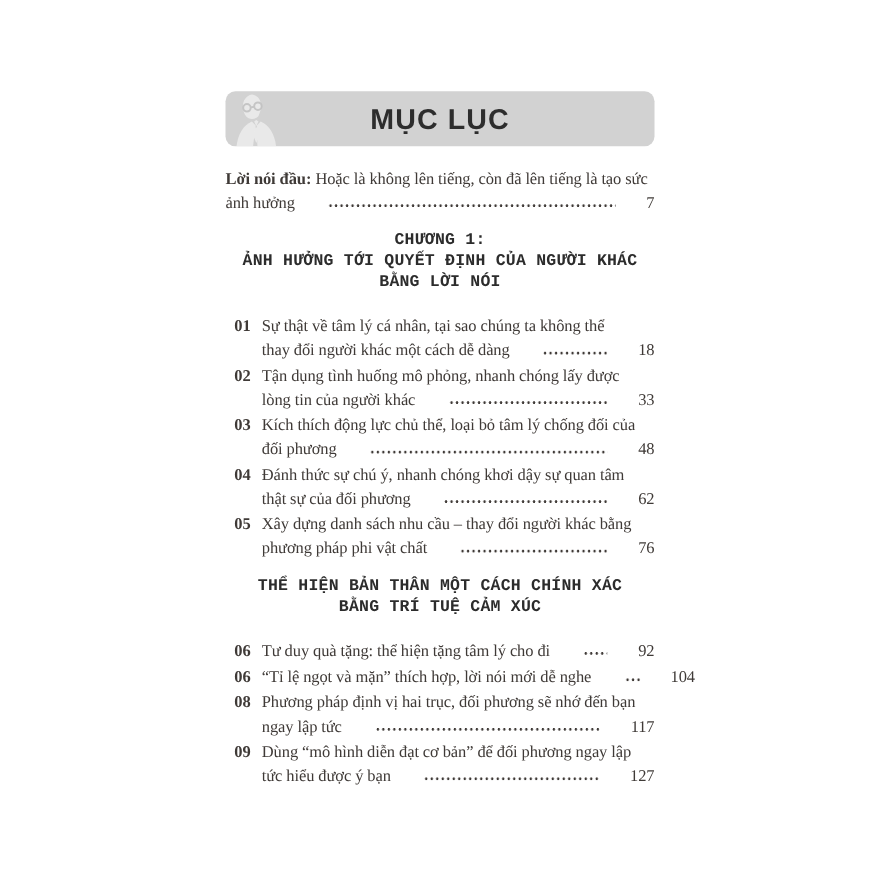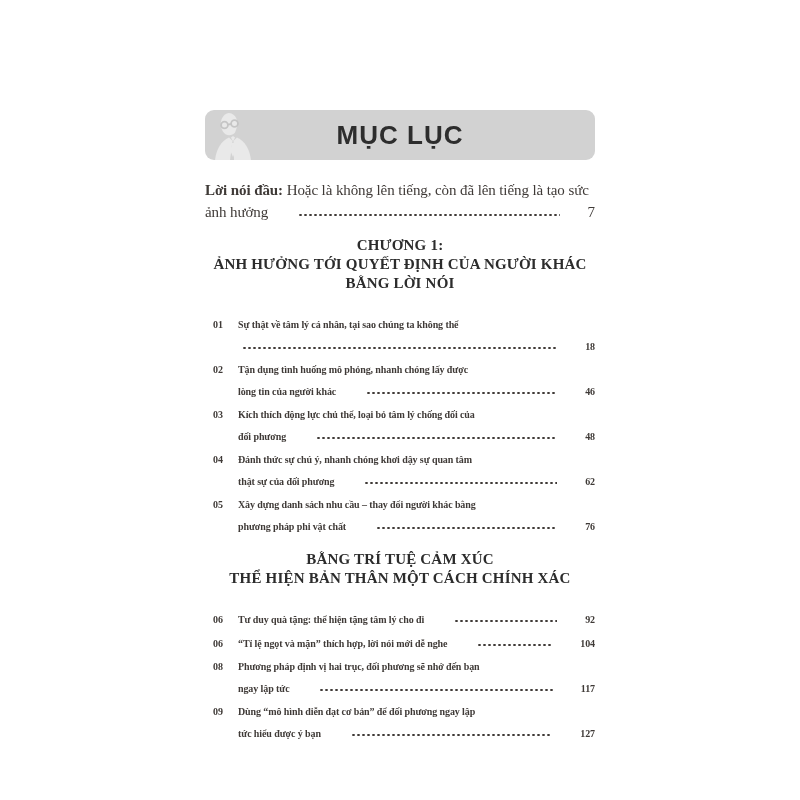--- a/index.html
+++ b/index.html
@@ -4,45 +4,45 @@
 <style>
   :root{
     --bar:#d2d2d2; --hdr:#2d2d2d; --ink:#3f3a37; --bg:#ffffff;
   }
   html,body{margin:0;padding:0;}
   body{
     width:800px;height:800px;background:var(--bg);
     font-family:"Liberation Serif", serif;color:var(--ink);
     overflow:hidden;
   }
-  .content{width:390px;margin:0 auto;padding-top:110px;}
+  .content{width:390px;margin:0 auto;padding-top:83px;}
 
   .toc-header{
     position:relative;height:50px;border-radius:9px;background:var(--bar);
     display:flex;align-items:center;justify-content:center;
   }
   .hdr-icon{position:absolute;left:3px;top:0;bottom:0;display:flex;align-items:center;}
   .hdr-title{
     font-family:"Liberation Sans", sans-serif;font-weight:700;
     font-size:26px;letter-spacing:1px;color:var(--hdr);
   }
 
   .preface{margin-top:19px;font-size:15px;line-height:22px;letter-spacing:-0.1px;}
   .plabel{font-weight:bold;}
   .ptext{margin-left:0.25em;}
 
   .chapter-heading{
     margin:13px 0 21px;text-align:center;
-    font-family:Liberation Serif, serif;font-weight:700;
+    font-family:Liberation Mono, monospace;font-weight:700;
     font-size:15px;line-height:19px;color:#2c2c2c;letter-spacing:0.2px;
   }
 
-  .entry{display:flex;font-size:10px;line-height:21.5px;margin-bottom:2px;letter-spacing:-0.1px;}
+  .entry{display:flex;font-size:15px;line-height:21.5px;margin-bottom:2px;letter-spacing:-0.1px;}
   .num{flex:none;width:33px;padding-left:8px;box-sizing:border-box;font-weight:bold;}
-  .etext{flex:1;min-width:0;font-weight:bold;}
+  .etext{flex:1;min-width:0;}
   .eline{white-space:nowrap;}
   .leader-row{display:flex;align-items:baseline;gap:26px;}
   .lr-text{white-space:nowrap;}
   .dots{
     flex:1 1 20px;min-width:14px;height:5px;margin:0 2px 0 4px;
     background-image:radial-gradient(circle, var(--ink) 1px, rgba(0,0,0,0) 1.4px);
     background-size:5px 4px;background-repeat:repeat-x;background-position:0 100%;
   }
   .pg{white-space:nowrap;}
 </style>
@@ -87,33 +87,34 @@
         <div class="chapter-heading">
           <div>CHƯƠNG 1:</div>
           <div>ẢNH HƯỞNG TỚI QUYẾT ĐỊNH CỦA NGƯỜI KHÁC</div>
           <div>BẰNG LỜI NÓI</div>
         </div>
         <div class="entry">
           <span class="num">01</span>
           <div class="etext">
             <div class="eline">Sự thật về tâm lý cá nhân, tại sao chúng ta không thể</div>
             <div class="leader-row">
+              <span class="lr-text">thay đổi người khác một cách dễ dàng</span>
               <span class="dots"></span>
               <span class="pg">18</span>
             </div>
           </div>
         </div>
         <div class="entry">
           <span class="num">02</span>
           <div class="etext">
             <div class="eline">Tận dụng tình huống mô phỏng, nhanh chóng lấy được</div>
             <div class="leader-row">
               <span class="lr-text">lòng tin của người khác</span>
               <span class="dots"></span>
-              <span class="pg">46</span>
+              <span class="pg">33</span>
             </div>
           </div>
         </div>
         <div class="entry">
           <span class="num">03</span>
           <div class="etext">
             <div class="eline">Kích thích động lực chủ thể, loại bỏ tâm lý chống đối của</div>
             <div class="leader-row">
               <span class="lr-text">đối phương</span>
               <span class="dots"></span>
@@ -139,22 +140,22 @@
             <div class="leader-row">
               <span class="lr-text">phương pháp phi vật chất</span>
               <span class="dots"></span>
               <span class="pg">76</span>
             </div>
           </div>
         </div>
       </section>
       <section>
         <div class="chapter-heading">
+          <div>THỂ HIỆN BẢN THÂN MỘT CÁCH CHÍNH XÁC</div>
           <div>BẰNG TRÍ TUỆ CẢM XÚC</div>
-          <div>THỂ HIỆN BẢN THÂN MỘT CÁCH CHÍNH XÁC</div>
         </div>
         <div class="entry">
           <span class="num">06</span>
           <div class="etext">
             <div class="leader-row">
               <span class="lr-text">Tư duy quà tặng: thể hiện tặng tâm lý cho đi</span>
               <span class="dots"></span>
               <span class="pg">92</span>
             </div>
           </div>

